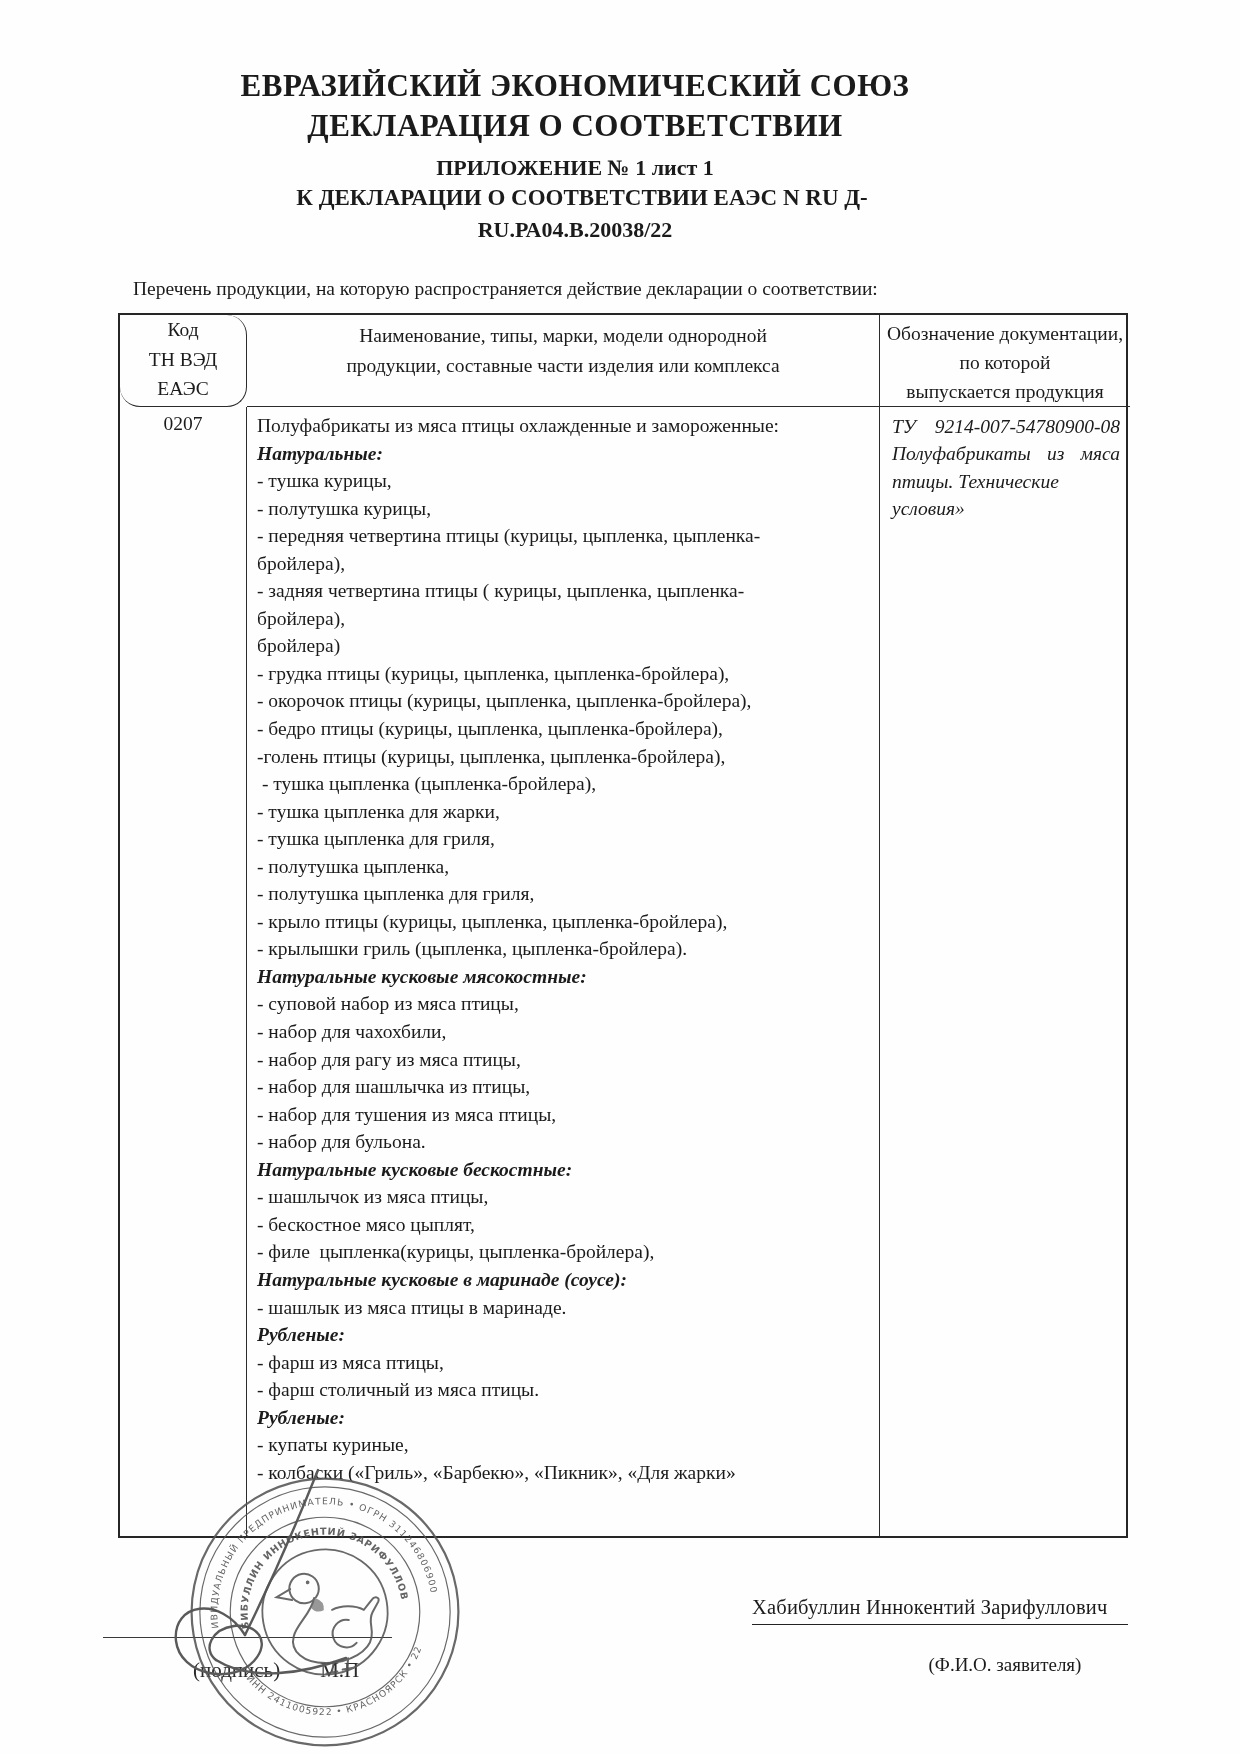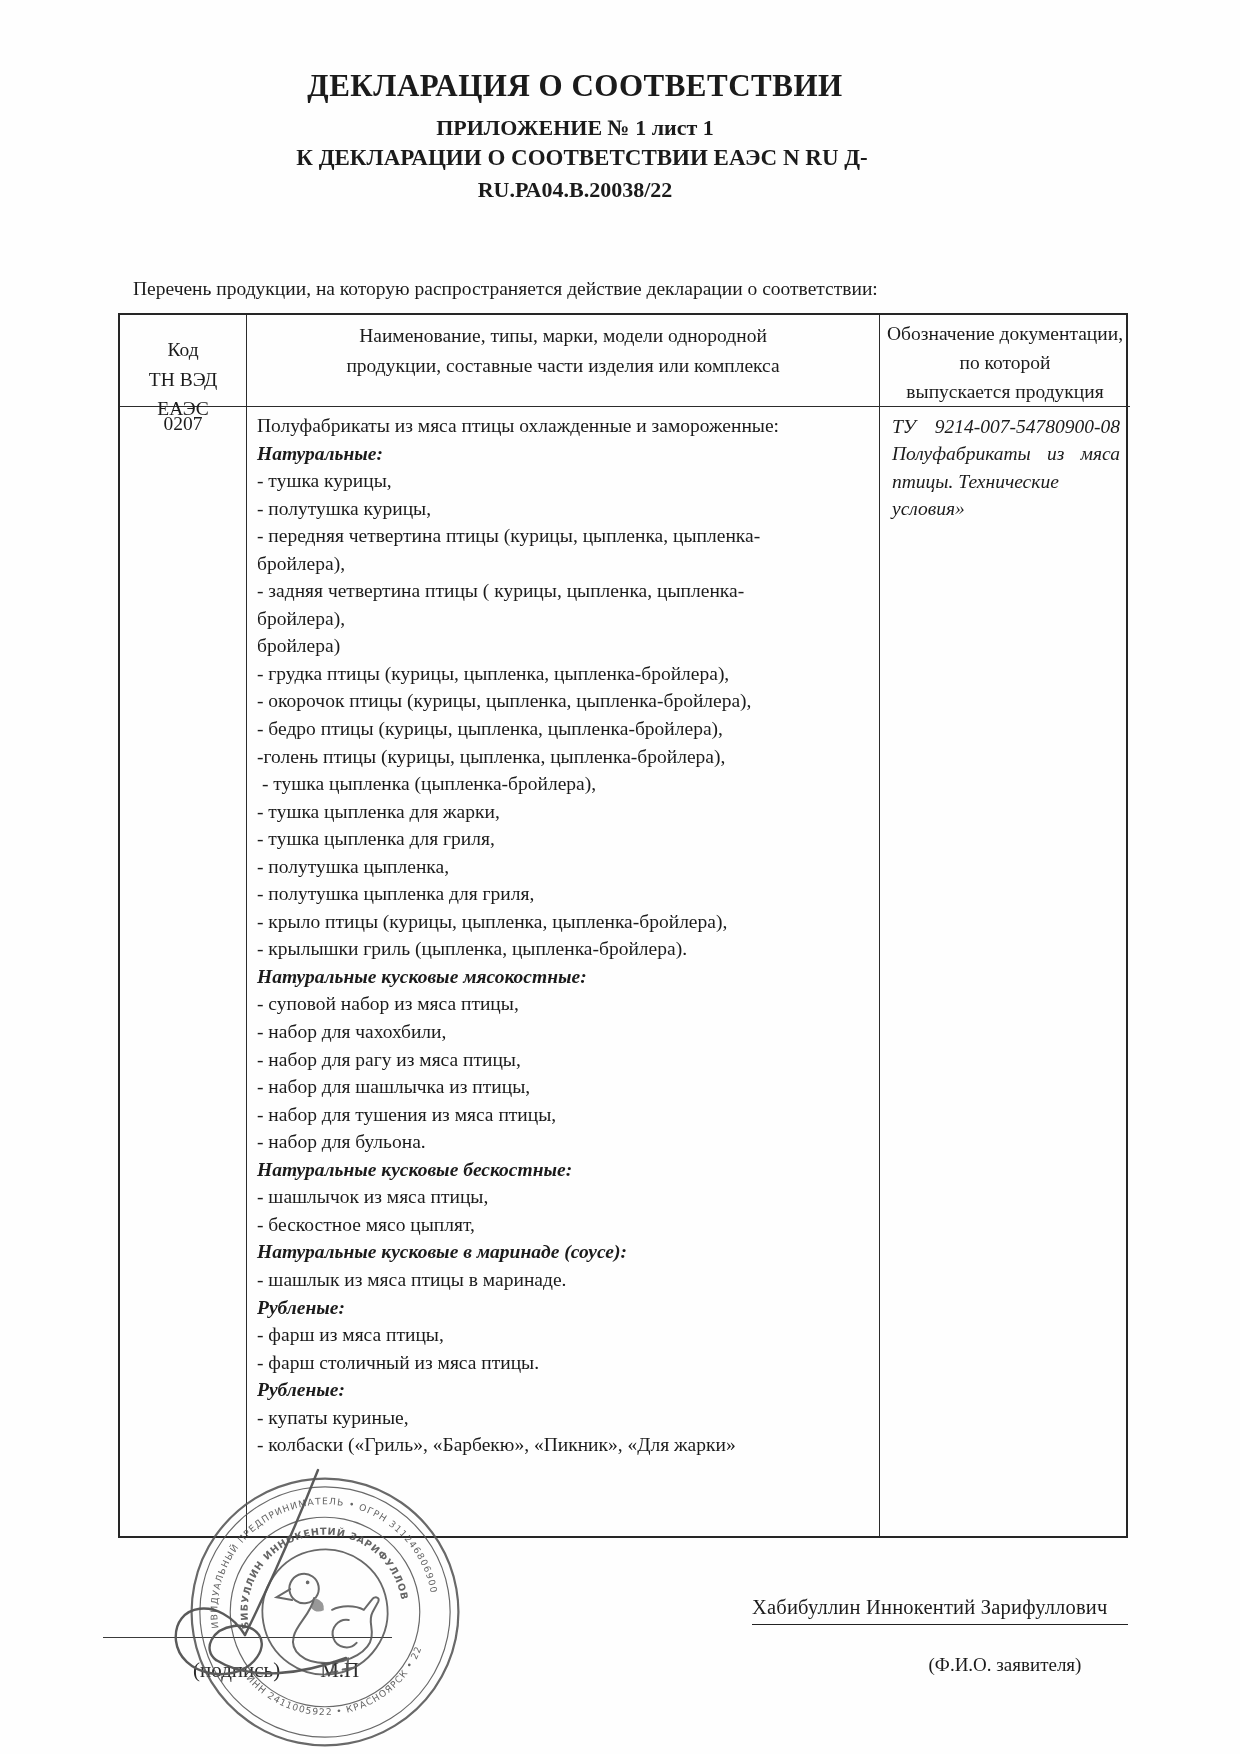--- a/index.html
+++ b/index.html
@@ -20,21 +20,21 @@
   .dtable{
     position:absolute;left:118px;top:313px;width:1010px;height:1225px;
     border:2px solid #262626;box-sizing:border-box;
     display:grid;grid-template-columns:127px 633px 250px;grid-template-rows:92px 1fr;
     font-size:19.5px;
   }
   .cell{box-sizing:border-box;}
   .cb-r{border-right:1.6px solid #2b2b2b;}
   .cb-b{border-bottom:1.9px solid #2b2b2b;}
   .hcell{text-align:center;}
-  .hc1{padding-top:20px;line-height:29.5px;}
+  .hc1{padding-top:0;line-height:29.5px;border-radius:20px;}
   .hc2{padding-top:6px;line-height:30px;}
   .hc3{padding-top:4px;line-height:29px;}
   .bc1{text-align:center;padding-top:6px;}
   .bc2{padding:5px 6px 0 10px;}
   .bc3{padding:6px 10px 0 12px;line-height:27.4px;}
   .pline{white-space:pre;height:27.55px;line-height:27.55px;font-size:19.5px;}
   .pline.bi{font-weight:bold;font-style:italic;}
   .doc-line{height:27.4px;font-style:italic;}
   .doc-line.just{display:flex;justify-content:space-between;}
   
@@ -52,20 +52,21 @@
   .stamp .outer-txt{font-size:10px;letter-spacing:1.2px;}
   .stamp .mid-txt{font-size:10.5px;letter-spacing:.8px;font-weight:bold;}
   .hand-signature{position:absolute;left:150px;top:1445px;width:230px;height:270px;z-index:3;}
 </style>
 </head>
 <body>
 
 <div class="page">
 
   <div class="doc-header">
+    <div class="t-big">ЕВРАЗИЙСКИЙ ЭКОНОМИЧЕСКИЙ СОЮЗ</div>
     <div class="t-big">ДЕКЛАРАЦИЯ О СООТВЕТСТВИИ</div>
     <div class="t-annex">ПРИЛОЖЕНИЕ № 1 лист 1</div>
     <div class="t-decl">К ДЕКЛАРАЦИИ О СООТВЕТСТВИИ ЕАЭС N RU Д-</div>
     <div class="t-num">RU.РА04.В.20038/22</div>
   </div>
 
   <div class="intro">Перечень продукции, на которую распространяется действие декларации о соответствии:</div>
 
   <div class="dtable">
     <div class="cell hcell hc1 cb-r cb-b">
@@ -108,20 +109,21 @@
         <div class="pline bi">Натуральные кусковые мясокостные:</div>
         <div class="pline">- суповой набор из мяса птицы,</div>
         <div class="pline">- набор для чахохбили,</div>
         <div class="pline">- набор для рагу из мяса птицы,</div>
         <div class="pline">- набор для шашлычка из птицы,</div>
         <div class="pline">- набор для тушения из мяса птицы,</div>
         <div class="pline">- набор для бульона.</div>
         <div class="pline bi">Натуральные кусковые бескостные:</div>
         <div class="pline">- шашлычок из мяса птицы,</div>
         <div class="pline">- бескостное мясо цыплят,</div>
+        <div class="pline">- филе  цыпленка(курицы, цыпленка-бройлера),</div>
         <div class="pline bi">Натуральные кусковые в маринаде (соусе):</div>
         <div class="pline">- шашлык из мяса птицы в маринаде.</div>
         <div class="pline bi">Рубленые:</div>
         <div class="pline">- фарш из мяса птицы,</div>
         <div class="pline">- фарш столичный из мяса птицы.</div>
         <div class="pline bi">Рубленые:</div>
         <div class="pline">- купаты куриные,</div>
         <div class="pline">- колбаски («Гриль», «Барбекю», «Пикник», «Для жарки»</div>
       </div>
     <div class="cell bc3" id="doc-list">

